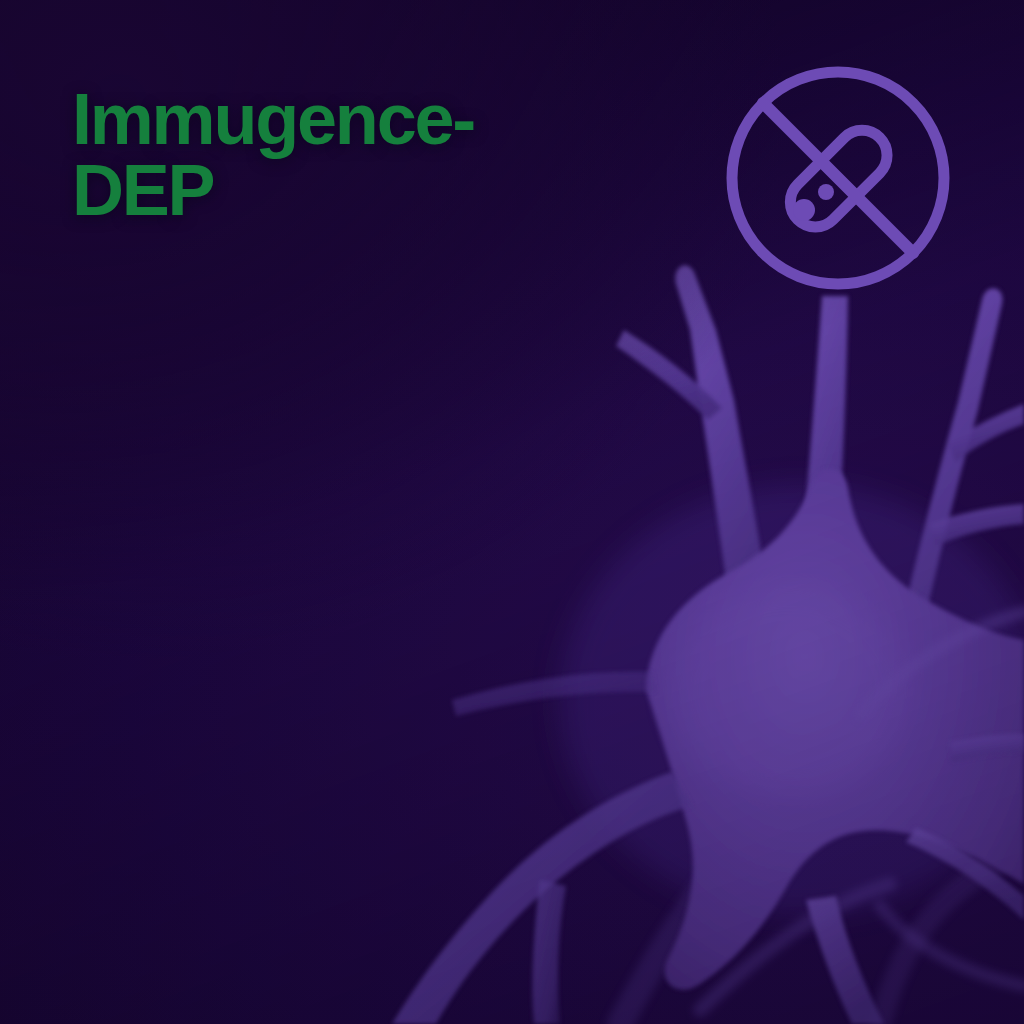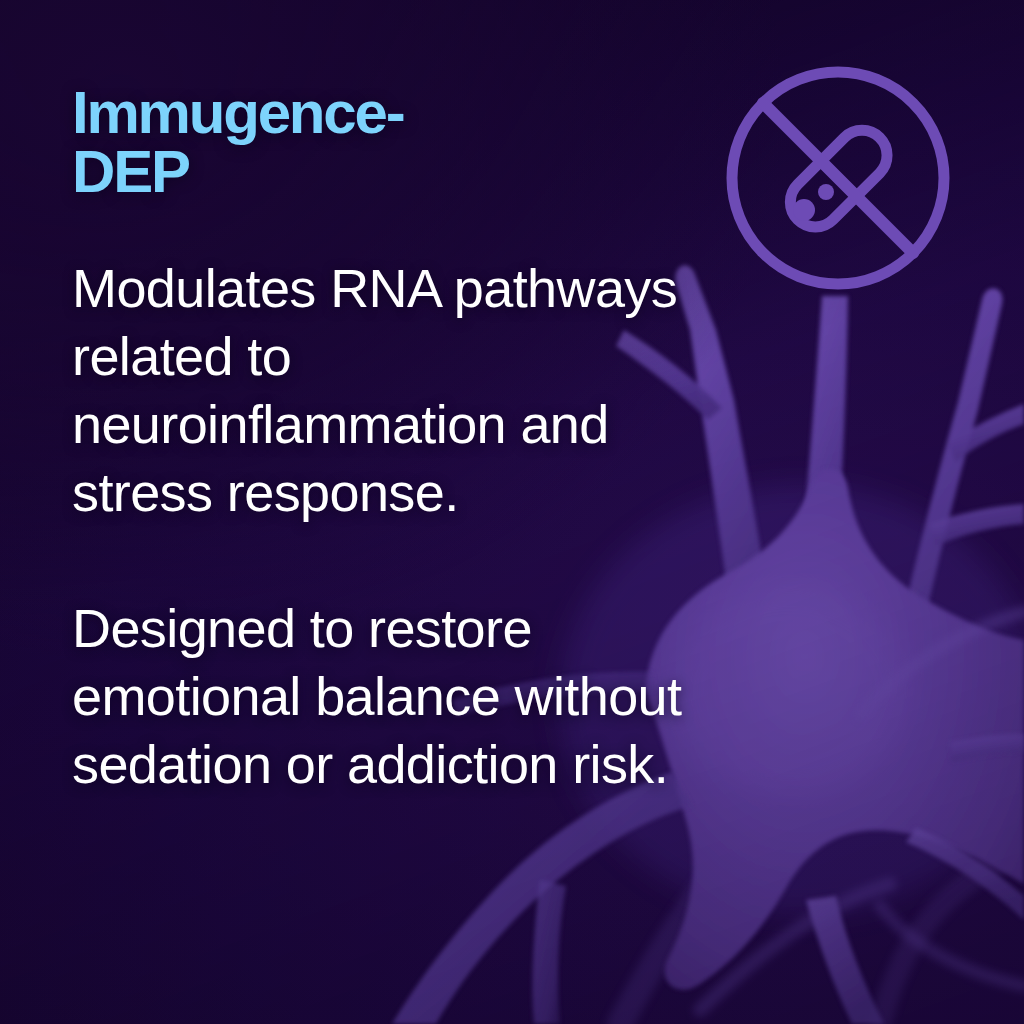--- a/index.html
+++ b/index.html
@@ -53,24 +53,24 @@
   .no-pill-icon svg { display:block; width:100%; height:100%; }
 
   
   .content {
     position: absolute;
     left: 72px;
     top: 84px;
     width: 620px;
   }
   .title {
-    font-size: 60px;
+    font-size: 72px;
     line-height: 0.98;
     font-weight: 700;
-    color: #7dd3fc;
+    color: #15803d;
     letter-spacing: -2.2px;
     margin: 0;
     text-shadow: 0 2px 14px rgba(8,1,20,0.55);
     white-space: pre-line;
   }
   .body-block {
     margin-top: 52px;
   }
   .para {
     font-size: 54px;
@@ -217,19 +217,15 @@
         <circle cx="82" cy="148" r="11"></circle>
         <circle cx="104" cy="130" r="8"></circle>
       </g>
     </svg>
   </div>
 
   <div class="content">
     <h1 class="title">Immugence-
 DEP</h1>
 
-    <div class="body-block">
-      <p class="para">Modulates RNA pathways related to neuroinflammation and stress response.</p>
-      <p class="para">Designed to restore emotional balance without sedation or addiction risk.</p>
-    </div>
   </div>
 
 </div>
 
 </body></html>

